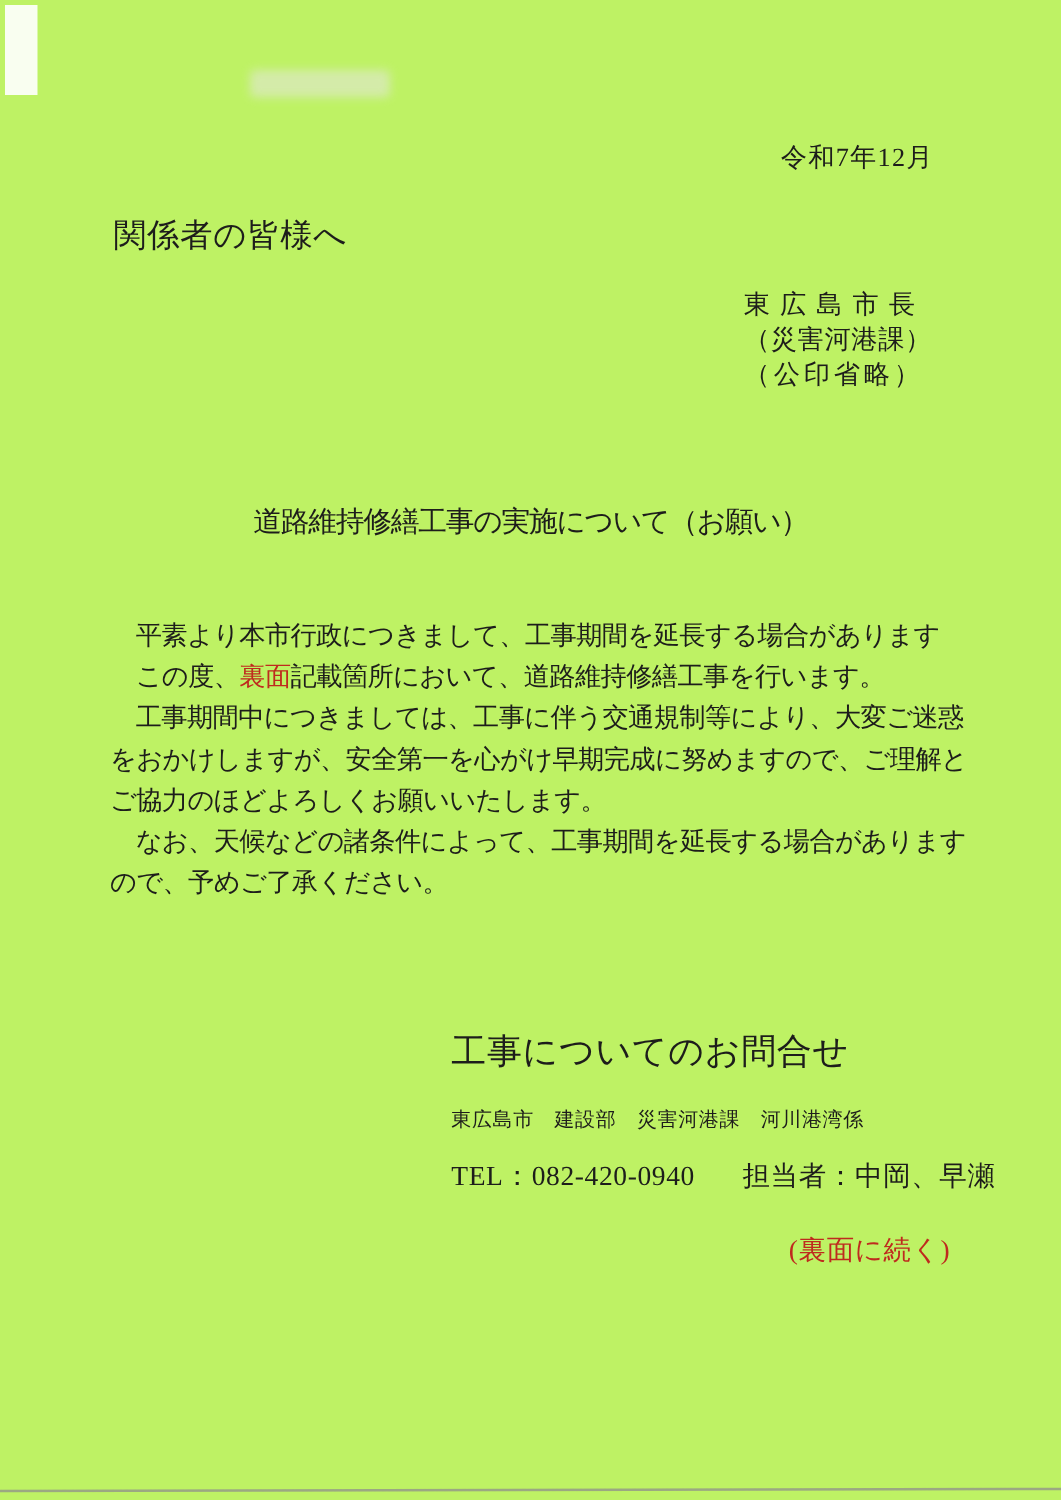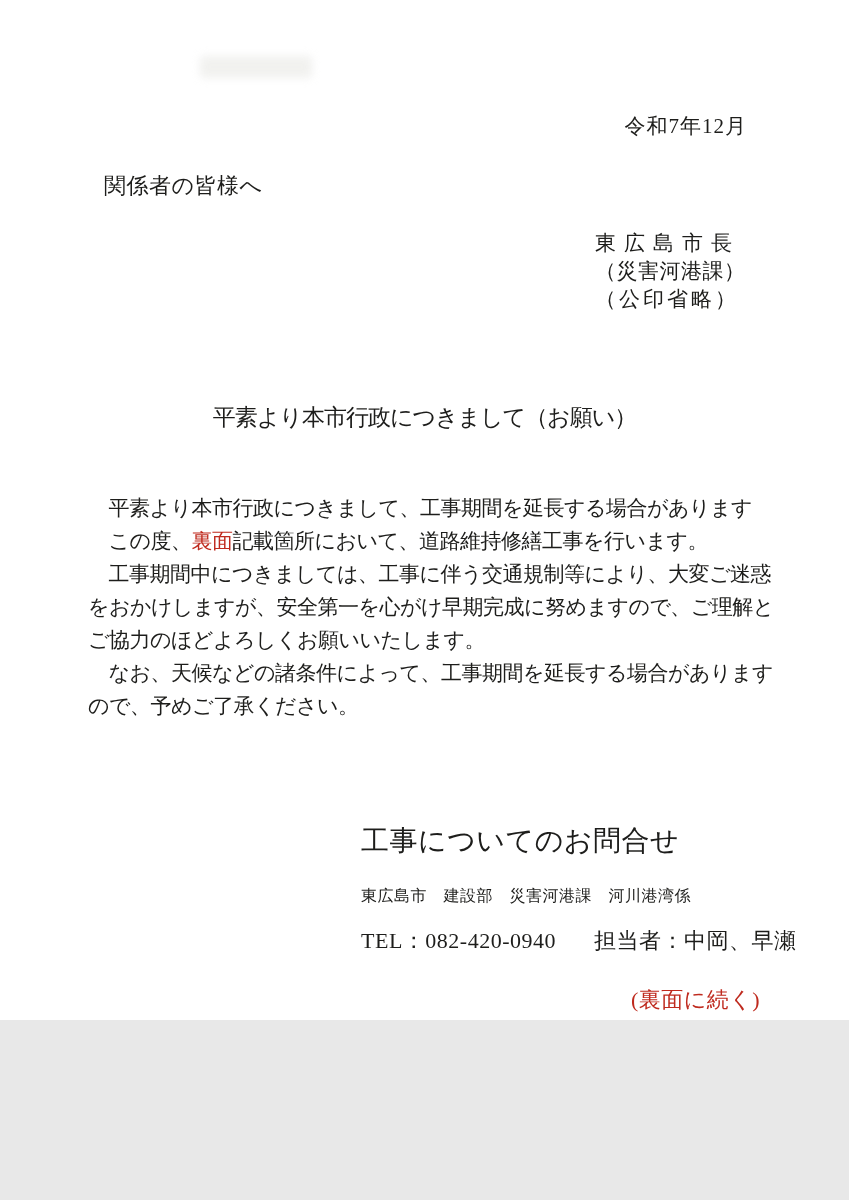--- a/index.html
+++ b/index.html
@@ -3,40 +3,40 @@
 <meta charset="utf-8">
 <style>
   html, body {
     margin: 0;
     padding: 0;
     background: #e8e8e8;
   }
   .page {
     position: relative;
     width: 849px;
-    height: 1020px;
+    height: 1200px;
     margin: 0 auto;
-    background: #ffffff;
+    background: #bef264;
     overflow: hidden;
     font-family: "Liberation Serif", "DejaVu Serif", serif;
     color: #1d1d1b;
     text-decoration: underline;
   }
   .abs { position: absolute; white-space: nowrap; }
 
   .date-line {
     top: 112px;
     right: 102px;
     font-size: 21px;
     letter-spacing: 1px;
   }
   .recipient-line {
     top: 171px;
-    left: 104px;
-    font-size: 22px;
+    left: 91px;
+    font-size: 26px;
     letter-spacing: 0.5px;
   }
   .sender-block {
     top: 229px;
     left: 595px;
     font-size: 21px;
     line-height: 28px;
   }
   .sender-name { letter-spacing: 8px; }
   .sender-dept { letter-spacing: 0.5px; }
@@ -134,21 +134,21 @@
   <div class="abs date-line">令和7年12月</div>
 
   <div class="abs recipient-line">関係者の皆様へ</div>
 
   <div class="abs sender-block">
     <div class="sender-name">東広島市長</div>
     <div class="sender-dept">（災害河港課）</div>
     <div class="sender-seal">（公印省略）</div>
   </div>
 
-  <div class="abs doc-title">平素より本市行政につきまして（お願い）</div>
+  <div class="abs doc-title">道路維持修繕工事の実施について（お願い）</div>
 
   <div class="abs body-block">
     <div>　平素より本市行政につきまして、工事期間を延長する場合があります</div>
     <div>
       <span>　この度、</span><span class="red-text">裏面</span><span>記載箇所において、道路維持修繕工事を行います。</span>
     </div>
     <div>　工事期間中につきましては、工事に伴う交通規制等により、大変ご迷惑</div>
     <div>をおかけしますが、安全第一を心がけ早期完成に努めますので、ご理解と</div>
     <div>ご協力のほどよろしくお願いいたします。</div>
     <div>　なお、天候などの諸条件によって、工事期間を延長する場合があります</div>

